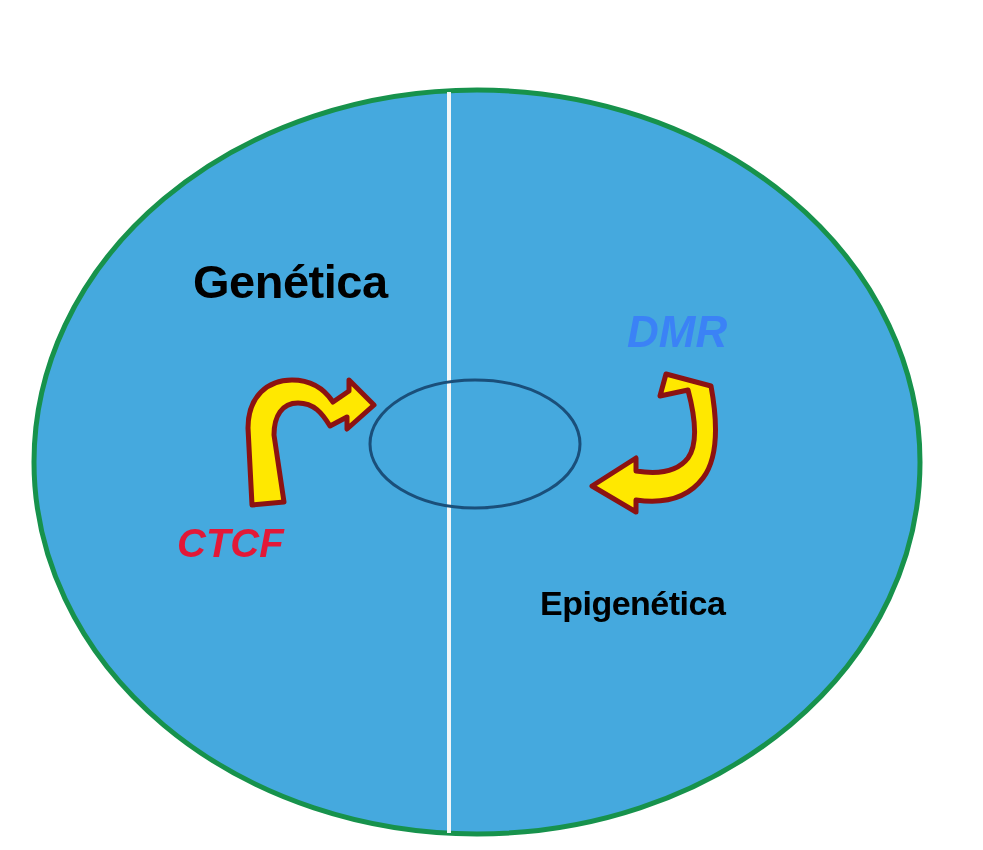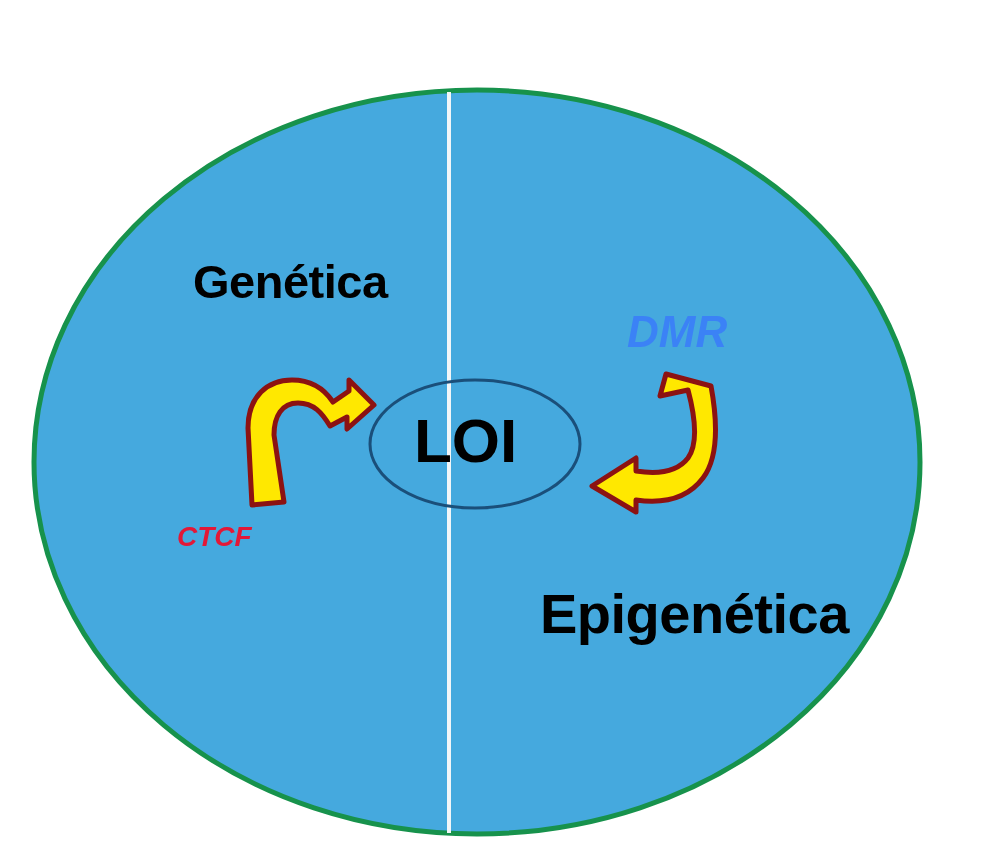--- a/index.html
+++ b/index.html
@@ -34,37 +34,37 @@
     left: 193px;
     top: 230px;
     font-size: 47px;
     font-weight: 700;
     color: #000000;
     letter-spacing: -0.5px;
   }
   #label-epigenetica {
     left: 540px;
     top: 558px;
-    font-size: 56px;
+    font-size: 34px;
     font-weight: 700;
     color: #000000;
     letter-spacing: -0.5px;
   }
   #label-loi {
     left: 414px;
     top: 382px;
     font-size: 62px;
     font-weight: 700;
     color: #000000;
     letter-spacing: 0px;
   }
   #label-ctcf {
     left: 177px;
     top: 495px;
-    font-size: 28px;
+    font-size: 40px;
     font-weight: 700;
     font-style: italic;
     color: #E31837;
     letter-spacing: 0px;
   }
   #label-dmr {
     left: 627px;
     top: 282px;
     font-size: 44px;
     font-weight: 700;
@@ -98,19 +98,18 @@
              L 636,484 L 592,458 L 636,430 L 636,443
              C 661,447 678,443 688,430
              C 698,416 696,392 688,362
              L 660,368 Z" fill="#FFE800" stroke="#8C1212" stroke-width="5" stroke-linejoin="round" stroke-linecap="round"></path>
   </svg>
 
   <div class="label-text" id="label-genetica">Genética</div>
 
   <div class="label-text" id="label-epigenetica">Epigenética</div>
 
-  <div class="label-text" id="label-loi">LOI</div>
 
   <div class="label-text" id="label-ctcf">CTCF</div>
 
   <div class="label-text" id="label-dmr">DMR</div>
 
 </div>
 
 </body></html>

